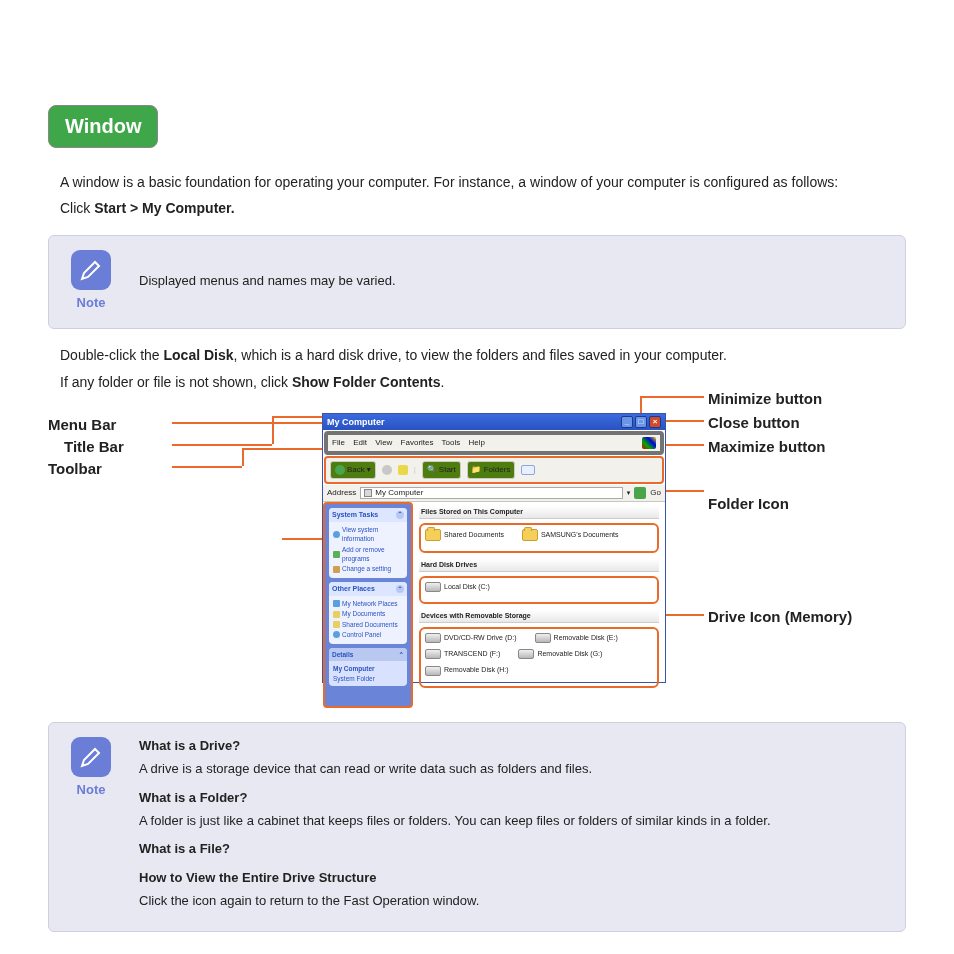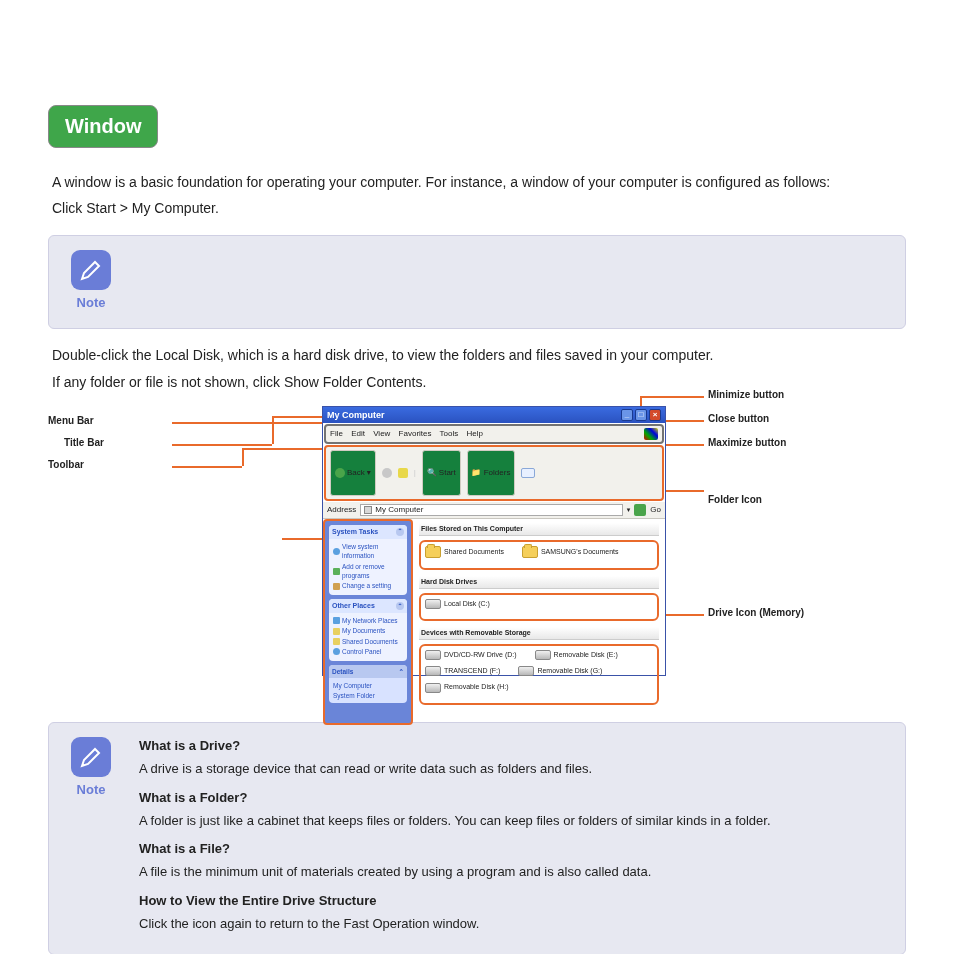--- a/index.html
+++ b/index.html
@@ -17,22 +17,22 @@
     background: #3fa64a;
     color: #fff;
     font-weight: bold;
     font-size: 20px;
     padding: 6px 16px;
     border-radius: 8px;
     border: 1px solid #888;
     margin-top: 75px;
     margin-bottom: 18px;
   }
-  p { margin: 6px 4px; }
-  .bold { font-weight: normal; }
+  p { margin: 6px 12px; }
+  .bold { font-weight: bold; }
   .note-box {
     background: #e7e8f1;
     border: 1px solid #cfcfe3;
     border-radius: 6px;
     padding: 14px 18px 16px 18px;
     margin: 16px 0;
     display: flex;
     gap: 24px;
   }
   .note-left { width: 48px; text-align: center; flex-shrink: 0; }
@@ -43,53 +43,53 @@
   }
   .note-icon svg { width: 24px; height: 24px; stroke:#fff; fill:none; stroke-width:2; }
   .note-label { color:#6a7dd7; font-weight:bold; font-size:13px; }
   .note-body { flex: 1; font-size: 13px; }
   .note-body p { margin: 4px 0; }
   .note-body .q { font-weight: bold; margin-top: 10px; }
   .note-body .q:first-child { margin-top: 0; }
 
   
   .diagram-wrap { position:relative; width: 858px; height: 300px; margin: 14px 0 10px 0; }
-  .callout-left, .callout-right { position:absolute; font-weight:bold; font-size:10px; white-space:nowrap; }
+  .callout-left, .callout-right { position:absolute; font-weight:bold; font-size:15px; white-space:nowrap; }
   .callout-left { text-align:left; }
   .line-h { position:absolute; height:2px; background:#e96a2b; }
   .line-v { position:absolute; width:2px; background:#e96a2b; }
 
   
   .win {
-    position:absolute; left:274px; top:0; width:344px; height:270px;
+    position:absolute; left:274px; top:7px; width:344px; height:270px;
     border:1px solid #3a52a8; font-size:8px; background:#fff;
   }
   .win-title {
     height:16px;
     background: linear-gradient(#3a6be0,#2a52c0);
     color:#fff; padding:2px 4px; font-weight:bold; font-size:9px;
     display:flex; align-items:center; justify-content:space-between;
   }
   .win-ctrls { display:flex; gap:2px; }
   .win-ctrls span { width:12px;height:12px; background:#6a95e8;border:1px solid #1a3a90;border-radius:2px;display:inline-flex;align-items:center;justify-content:center;font-size:8px;color:#fff; }
   .win-ctrls .close { background:#d34a2b; }
   .win-menu {
     background:#f2f1ec; border-top:1px solid #c9c7c0; border-bottom:1px solid #c9c7c0;
     padding:2px 4px; font-size:8px; color:#222;
-    border:2px solid #737373; border-radius:4px; margin:1px;
+    border:4px solid #737373; border-radius:4px; margin:1px;
     display:flex; justify-content:space-between; align-items:center;
   }
   .win-menu-items span { margin-right:6px; }
   .win-logo { width:14px;height:12px; background:linear-gradient(45deg,#d00,#0a0,#00d,#dd0); border-radius:2px; }
   .win-toolbar {
     background:#f2f1ec; border-bottom:1px solid #c9c7c0; padding:3px 4px;
     border:2px solid #e96a2b; border-radius:4px; margin:1px;
     display:flex; gap:6px; align-items:center;
   }
-  .tb-btn { display:inline-flex; gap:2px; align-items:center; padding:16px 4px; border:1px solid #d0ccc2; border-radius:3px; background:#15803d; }
+  .tb-btn { display:inline-flex; gap:2px; align-items:center; padding:2px 4px; border:1px solid #d0ccc2; border-radius:3px; background:#4d7c0f; }
   .tb-ico { width:10px;height:10px; border-radius:50%; display:inline-block; }
   .tb-back { background:#4aa44a; }
   .tb-fwd { background:#c8c8c8; }
   .tb-up { background:#e8d84a; border-radius:2px; }
   .tb-views { width:14px;height:10px; border:1px solid #8aa8d8; background:#e8f0ff; border-radius:2px; display:inline-block; }
   .win-addr { background:#f2f1ec; border-bottom:1px solid #c9c7c0; padding:2px 4px; display:flex; gap:4px; align-items:center; }
   .addr-box { flex:1; background:#fff; border:1px solid #aaa; height:12px; padding:0 3px; display:flex; align-items:center; gap:3px; }
   .go-btn { width:12px;height:12px; background:#4aa44a; border-radius:2px; display:inline-block; }
 
   .win-body { display:flex; height: calc(100% - 62px); }
@@ -137,20 +137,23 @@
 
 <div class="note-box">
   <div class="note-left">
     <div class="note-icon">
       <svg viewBox="0 0 24 24">
           <path d="M3 21l2-6 11-11 4 4-11 11-6 2z"></path>
         </svg>
     </div>
     <div class="note-label">Note</div>
   </div>
+  <div class="note-body" style="display:flex;align-items:center;">
+    <p>Displayed menus and names may be varied.</p>
+  </div>
 </div>
 
 <p>
   <span>Double-click the </span><span class="bold">Local Disk</span><span>, which is a hard disk drive, to view the folders and files saved in your computer.</span>
 </p>
 <p>
   <span>If any folder or file is not shown, click </span><span class="bold">Show Folder Contents</span><span>.</span>
 </p>
 
 
@@ -344,21 +347,20 @@
         </svg>
     </div>
     <div class="note-label">Note</div>
   </div>
   <div class="note-body">
     <p class="q">What is a Drive?</p>
     <p>A drive is a storage device that can read or write data such as folders and files.</p>
     <p class="q">What is a Folder?</p>
     <p>A folder is just like a cabinet that keeps files or folders. You can keep files or folders of similar kinds in a folder.</p>
     <p class="q">What is a File?</p>
-    <p>A file is the minimum unit of materials created by using a program and is also called data.</p>
     <p class="q">How to View the Entire Drive Structure</p>
     <p>Click the icon again to return to the Fast Operation window.</p>
   </div>
 </div>
 
 
 
 
 
 

